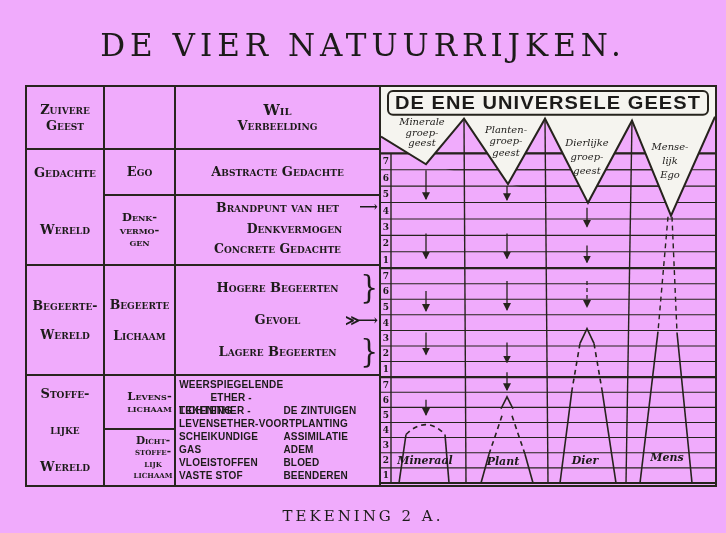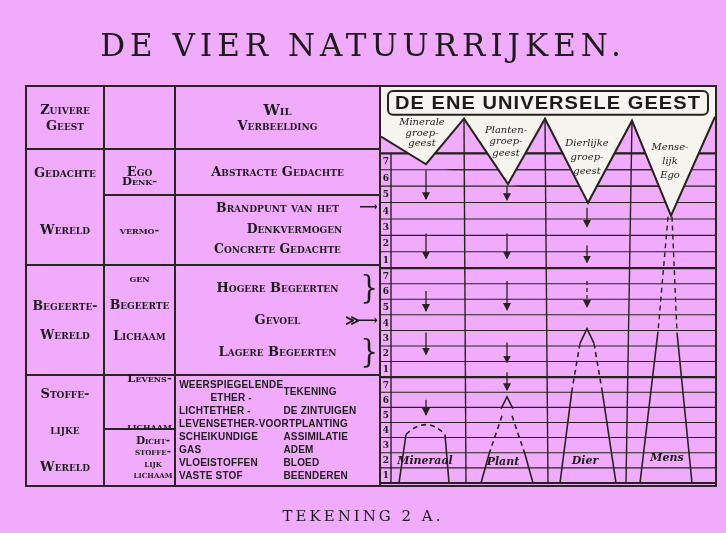--- a/index.html
+++ b/index.html
@@ -24,21 +24,21 @@
     grid-template-rows:63px 46px 70px 110px 54px 55px;
   }
   .cell{position:relative;box-sizing:border-box;display:flex;flex-direction:column;
         align-items:center;justify-content:center;text-align:center;}
   .br{border-right:2px solid #28251f;}
   .bb{border-bottom:2px solid #28251f;}
   .sc{font-variant:small-caps;font-weight:bold;}
   .f13{font-size:13px;line-height:16px;}
   .f14{font-size:14.5px;line-height:17px;}
   .f12{font-size:12.5px;line-height:15px;}
-  .f11{font-size:11.5px;line-height:12.5px;gap:36px;}
+  .f11{font-size:11.5px;line-height:12.5px;}
   .f10{font-size:10.5px;line-height:11.5px;}
   .stack-top{height:46px;display:flex;align-items:center;justify-content:center;}
   .stack-bot{height:70px;display:flex;align-items:center;justify-content:center;}
   .gap14>*+*{margin-top:14px;}
   .gap16>*+*{margin-top:16px;}
   .spread{justify-content:space-around;}
   .focus-cell{justify-content:space-between;padding:4px 2px 8px;}
   .focus-line{position:relative;width:100%;}
   .focus-arrow{position:absolute;right:-1px;top:-1px;font-size:13px;font-variant:normal;}
   .mind2{padding-left:34px;}
@@ -47,21 +47,21 @@
   .brace{position:absolute;right:1px;top:50%;transform:translateY(-54%) scaleY(1.15);
          font-size:28px;font-weight:normal;font-variant:normal;line-height:0;}
   .gevoel-arrow{position:absolute;right:3px;top:50%;transform:translateY(-50%);
          font-size:14px;font-variant:normal;letter-spacing:-2px;}
   .phys-cell{justify-content:flex-start;padding:2px 3px;align-items:stretch;
          font-family:"Liberation Sans",sans-serif;font-weight:bold;font-size:10px;
          line-height:13px;letter-spacing:.2px;text-align:left;}
   .prow{display:flex;}
   .prow .pl{width:53%;}
   .prow .pr{width:47%;}
-  .prow1{align-items:center;height:26px;}
+  .prow1{align-items:flex-start;height:26px;flex-direction:column;}
   .prow1 .pl{text-align:center;}
   .panel{padding:0;display:block;}
   .panel svg{display:block;width:100%;height:100%;}
   svg text{fill:#1c1b19;}
   .gline{stroke:#26231d;stroke-width:1.1;}
   .gbound{stroke:#26231d;stroke-width:2.2;}
   .ink{stroke:#26231d;fill:none;}
   .num{font-size:9px;font-weight:bold;font-family:"DejaVu Serif",serif;}
   .grp{font-size:10px;font-style:italic;font-family:"DejaVu Serif",serif;text-anchor:middle;}
   .kng{font-size:11px;font-style:italic;font-weight:bold;font-family:"DejaVu Serif",serif;text-anchor:middle;}

